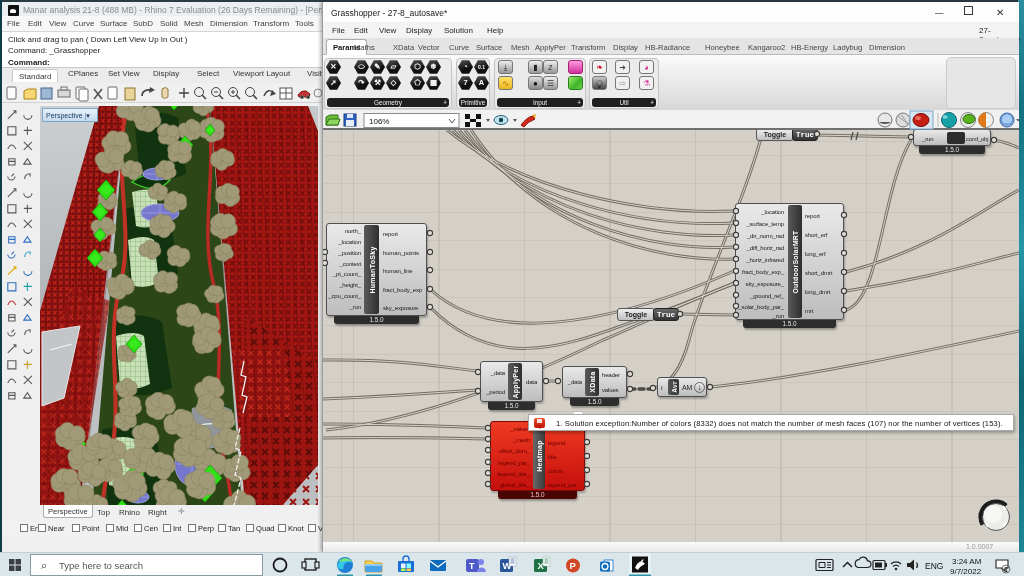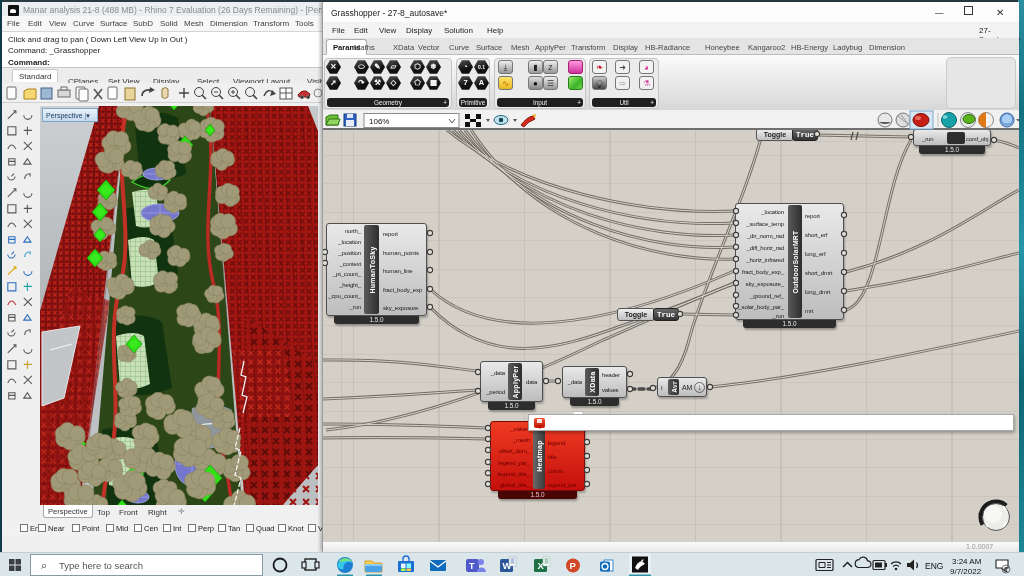--- a/index.html
+++ b/index.html
@@ -8,21 +8,21 @@
 #deskR{left:1018px;top:0;width:6px;height:552px;background:linear-gradient(180deg,#2b8fa0,#14717f 20%,#2596a8 45%,#0f6674 70%,#1d8796)}
 
 #rhino{left:2px;top:0;width:1016px;height:552px;background:#f0f0f0}
 #rtitle{left:0;top:0;width:100%;height:16px;background:#ebeff2;border-top:2px solid #2a3b44;color:#8a8a8a;font-size:8.5px;line-height:16px}
 #rticon{left:6px;top:3px;width:11px;height:11px;background:#111;border-radius:1px}
 #rticon:after{content:"";position:absolute;left:2px;top:4px;width:6px;height:4px;background:#fff;border-radius:50% 70% 20% 20%}
 #rmenu{left:0;top:16px;width:100%;height:15px;background:#f7f7f7;color:#3d3d3d;font-size:8px}
 #rmenu span{position:absolute;top:3px}
 #rcmd{left:0;top:31px;width:100%;height:37px;background:#fff;border-top:1px solid #d5d5d5;border-bottom:1px solid #c8c8c8;font-size:8px;color:#1a1a1a}
 #rtabs{left:0;top:68px;width:100%;height:15px;background:#ececec;font-size:8px;color:#333}
-#rtabs span{position:absolute;top:9px}
+#rtabs span{position:absolute;top:1px}
 #ricons{left:0;top:83px;width:100%;height:20px;background:#f0f0f0;border-bottom:1px solid #d0d0d0}
 #rside{left:0;top:103px;width:38px;height:449px;background:#efefef}
 
 #vp{left:38px;top:106px;width:278px;height:399px;background:#b9bcbe;overflow:hidden}
 #vplabel{left:40px;top:108px;height:14px;width:56px;background:linear-gradient(180deg,#e8f1fa,#c5daed);border:1px solid #7da7c9;font-size:7px;color:#16365c;padding:2.5px 2px 0 3px}
 #vtabs{left:38px;top:505px;width:284px;height:16px;background:#f0f0f0;font-size:8px;color:#333}
 #osnap{left:0;top:521px;width:322px;height:16px;background:#f1f1f1;font-size:7.6px;color:#222}
 #rstatus{left:0;top:537px;width:322px;height:15px;background:#f4f4f4;border-top:1px solid #d8d8d8;font-size:7.6px;color:#222}
 
 #gh{left:322px;top:2px;width:697px;height:550px;background:#f0f0f0;border-left:1px solid #9b9b9b;box-shadow:-2px 0 3px rgba(0,0,0,.25)}
@@ -908,21 +908,21 @@
           <circle cx="117.7" cy="82.0" r="5.0"></circle>
           <circle cx="122.7" cy="84.7" r="5.0"></circle>
         </g>
         <path d="M204,255 l-3,14 l5,2 l-4,18 l5,2 l-4,16" stroke="#f2f3f4" stroke-width="1.3" fill="none"></path>
         <path d="M200,322 l-5,20 l6,3 l-6,24 l6,3 l-6,24 l-4,12" stroke="#f2f3f4" stroke-width="1.3" fill="none" stroke-dasharray="5,2"></path>
       </svg></div>
   <div class="abs" id="vplabel">Perspective <span style="color:#5a7da0">|</span>▾</div>
   <div class="abs" id="vtabs">
     <span style="position:absolute;left:3px;top:0;background:#fff;border:1px solid #aaa;border-top:none;padding:2px 4px 1px 4px;border-radius:0 0 3px 3px;font-size:7.6px">Perspective</span>
     <span style="position:absolute;left:57px;top:3px">Top</span>
-      <span style="position:absolute;left:79px;top:3px">Front</span>
+      <span style="position:absolute;left:79px;top:3px">Rhino</span>
       <span style="position:absolute;left:108px;top:3px">Right</span>
       <span style="position:absolute;left:138px;top:2px;color:#888">✛</span>
   </div>
   <div class="abs" id="osnap">
       <span style="position:absolute;left:18px;top:3px"><span style="display:inline-block;width:8px;height:8px;border:1px solid #777;background:#fff;vertical-align:-1px;margin-right:2px"></span>End</span>
       <span style="position:absolute;left:36px;top:3px"><span style="display:inline-block;width:8px;height:8px;border:1px solid #777;background:#fff;vertical-align:-1px;margin-right:2px"></span>Near</span>
       <span style="position:absolute;left:70px;top:3px"><span style="display:inline-block;width:8px;height:8px;border:1px solid #777;background:#fff;vertical-align:-1px;margin-right:2px"></span>Point</span>
       <span style="position:absolute;left:104px;top:3px"><span style="display:inline-block;width:8px;height:8px;border:1px solid #777;background:#fff;vertical-align:-1px;margin-right:2px"></span>Mid</span>
       <span style="position:absolute;left:132px;top:3px"><span style="display:inline-block;width:8px;height:8px;border:1px solid #777;background:#fff;vertical-align:-1px;margin-right:2px"></span>Cen</span>
       <span style="position:absolute;left:161px;top:3px"><span style="display:inline-block;width:8px;height:8px;border:1px solid #777;background:#fff;vertical-align:-1px;margin-right:2px"></span>Int</span>
@@ -1258,20 +1258,21 @@
         <circle cx="264" cy="312" r="2.6" fill="#e2ded5" stroke="#3d3d3d" stroke-width="1.1"></circle>
         <circle cx="264" cy="326" r="2.6" fill="#e2ded5" stroke="#3d3d3d" stroke-width="1.1"></circle>
         <circle cx="264" cy="340" r="2.6" fill="#e2ded5" stroke="#3d3d3d" stroke-width="1.1"></circle>
         <circle cx="264" cy="354" r="2.6" fill="#e2ded5" stroke="#3d3d3d" stroke-width="1.1"></circle>
       </svg>
       <div style="position:absolute;left:249px;top:281px;width:12px;height:6px;background:#fff;border:1px solid #bbb;border-radius:3px"></div>
 <div style="position:absolute;left:205px;top:284px;width:486px;height:17px;background:#fff;border:1px solid #a8a8a8;box-shadow:1px 2px 3px rgba(0,0,0,.3)">
 <div style="position:absolute;left:5px;top:2.5px;width:11px;height:10px;background:linear-gradient(180deg,#f05030,#c01808);border-radius:2px"></div>
 <div style="position:absolute;left:7.5px;top:10px;width:0;height:0;border-left:3px solid transparent;border-right:3px solid transparent;border-top:4px solid #c01808"></div>
 <div style="position:absolute;left:8px;top:4px;width:5px;height:4px;background:#fff;opacity:.85"></div>
+<span style="position:absolute;left:27px;top:4px;font-size:7.6px;letter-spacing:.13px;color:#111;white-space:nowrap">1. Solution exception:Number of colors (8332) does not match the number of mesh faces (107) nor the number of vertices (153).</span>
 </div>
       <svg style="position:absolute;left:653px;top:367px" width="40" height="40" viewBox="0 0 40 40">
 <circle cx="20" cy="20" r="15" fill="none" stroke="#1d1d1d" stroke-width="5" stroke-dasharray="42 58" transform="rotate(-210 20 20)"></circle>
 <circle cx="20" cy="20" r="13.5" fill="#ececea" stroke="#555" stroke-width="1"></circle>
 <circle cx="17" cy="17" r="9" fill="#f8f8f6" opacity="0.9"></circle>
 <path d="M6 14 l-4 3 l5 2 Z" fill="#1d1d1d"></path>
 <path d="M27 9 l3 4 M30 26 l-3 4 M12 30 l-2 -4" stroke="#fff" stroke-width="2" fill="none"></path>
 </svg>
     </div>
   <div class="abs" id="ghstatus">

